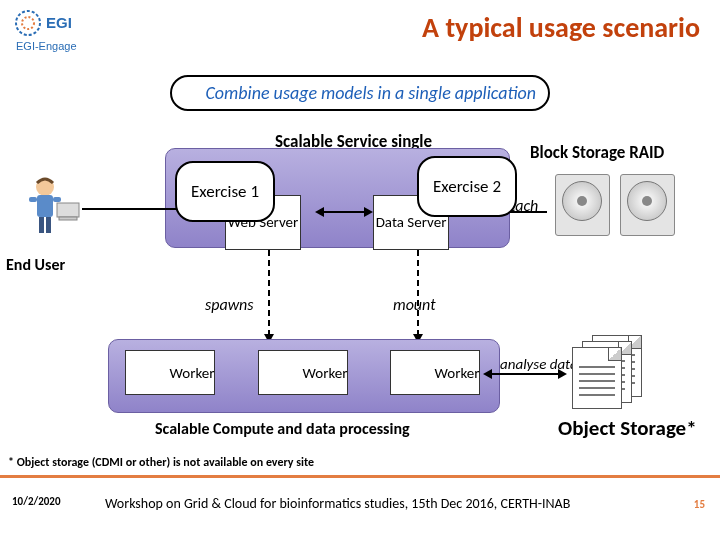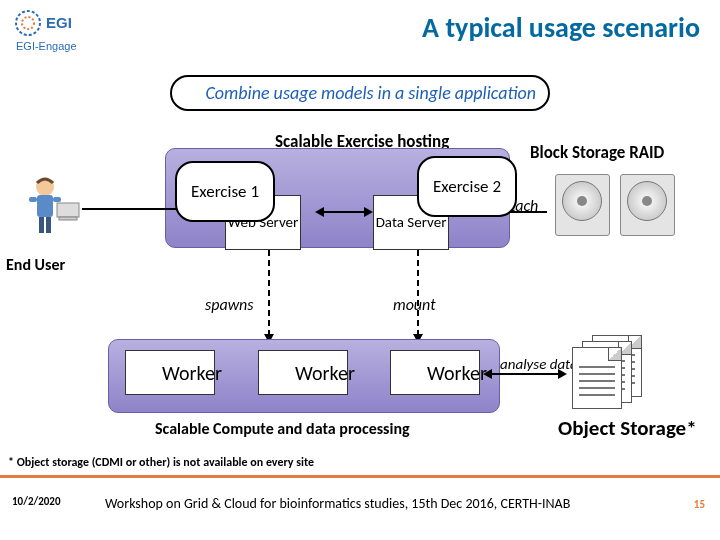--- a/index.html
+++ b/index.html
@@ -1,39 +1,39 @@
 <!DOCTYPE html>
 <html><head>
 <meta charset="utf-8">
 <style>
   * { margin: 0; padding: 0; box-sizing: border-box; }
   body { font-family: Calibri, Arial, sans-serif; width: 720px; height: 540px; position: relative; background: #fff; overflow: hidden; }
   .logo { position: absolute; top: 8px; left: 10px; width: 90px; height: 50px; }
-  .title { position: absolute; top: 10px; right: 20px; font-size: 28px; font-weight: bold; color: #0369a1; }
+  .title { position: absolute; top: 10px; right: 20px; font-size: 28px; font-weight: bold; color: #c2410c; }
   .subtitle-box { position: absolute; top: 75px; left: 170px; width: 380px; padding: 5px 12px; border: 2px solid #000; border-radius: 22px; color: #1d5fb8; font-style: italic; font-size: 18px; text-align: right; background: #fff; }
   .ssh-label { position: absolute; top: 131px; left: 275px; font-size: 17px; font-weight: bold; }
   .bsr-label { position: absolute; top: 142px; left: 530px; font-size: 17px; font-weight: bold; width: 170px; }
   .ex-label { position: absolute; border: 2px solid #000; border-radius: 18px; background: #fff; padding: 18px 14px; font-size: 17px; z-index: 5; }
   .ex1 { top: 161px; left: 175px; }
   .ex2 { top: 156px; left: 417px; }
   .host-box { position: absolute; top: 148px; left: 165px; width: 345px; height: 100px; background: linear-gradient(#b8b0e0, #8f83c9); border: 1px solid #6b5fa2; border-radius: 10px; }
   .server-box { position: absolute; width: 76px; height: 55px; background: #fff; border: 1px solid #333; top: 10px; }
   .server-box::before { content: ""; position: absolute; top: -8px; left: 6px; width: 90px; height: 55px; background: #fff; border: 1px solid #333; z-index: -1; }
   .server-box .inner { position: relative; width: 100%; height: 100%; display: flex; align-items: center; justify-content: center; text-align: center; font-size: 15px; line-height: 1.1; }
   .web-srv { top: 185px; left: 225px; position: absolute; }
   .data-srv { top: 185px; left: 373px; position: absolute; }
   .user-icon { position: absolute; top: 175px; left: 15px; width: 65px; height: 70px; }
   .end-user { position: absolute; top: 255px; left: 6px; font-size: 16px; font-weight: bold; }
   .spawns { position: absolute; top: 295px; left: 205px; font-size: 16px; font-style: italic; }
   .mount { position: absolute; top: 295px; left: 393px; font-size: 16px; font-style: italic; }
   .attach { position: absolute; top: 196px; left: 497px; font-size: 16px; font-style: italic; }
   .compute-box { position: absolute; top: 339px; left: 108px; width: 392px; height: 74px; background: linear-gradient(#b8b0e0, #8f83c9); border: 1px solid #6b5fa2; border-radius: 10px; }
   .worker-box { position: absolute; top: 350px; width: 90px; height: 45px; background: #fff; border: 1px solid #333; }
   .worker-box::before { content: ""; position: absolute; top: -7px; left: 6px; width: 90px; height: 45px; background: #fff; border: 1px solid #333; z-index: -1; }
-  .worker-box .inner { position: relative; width: 100%; height: 100%; display: flex; align-items: center; justify-content: center; font-size: 20px; padding-left: 44px; }
+  .worker-box .inner { position: relative; width: 100%; height: 100%; display: flex; align-items: center; justify-content: center; font-size: 15px; padding-left: 44px; }
   .w1 { left: 125px; }
   .w2 { left: 258px; }
   .w3 { left: 390px; }
   .compute-label { position: absolute; top: 419px; left: 155px; font-size: 16px; font-weight: bold; }
   .analyse { position: absolute; top: 356px; left: 500px; font-size: 15px; font-style: italic; text-align: center; line-height: 1.1; }
   .objstore { position: absolute; top: 415px; left: 558px; font-size: 21px; font-weight: bold; }
   .footnote { position: absolute; top: 455px; left: 8px; font-size: 12px; font-weight: bold; }
   .divider { position: absolute; top: 475px; left: 0; width: 100%; height: 3px; background: #e37d41; }
   .date { position: absolute; top: 495px; left: 12px; font-size: 11px; font-weight: bold; }
   .workshop { position: absolute; top: 495px; left: 105px; font-size: 14px; }
@@ -64,21 +64,21 @@
     <circle cx="18" cy="15" r="12" fill="none" stroke="#2a6db5" stroke-width="2" stroke-dasharray="3,2"></circle>
     <circle cx="18" cy="15" r="6" fill="none" stroke="#e37d41" stroke-width="2" stroke-dasharray="2,2"></circle>
     <text x="36" y="20" font-family="Arial" font-size="15" font-weight="bold" fill="#2a6db5">EGI</text>
     <text x="6" y="42" font-family="Arial" font-size="11" fill="#2a6db5">EGI-Engage</text>
   </svg>
 </div>
 
 <div class="title">A typical usage scenario</div>
 <div class="subtitle-box">Combine usage models in a single application</div>
 
-<div class="ssh-label">Scalable Exercise hosting</div>
+<div class="ssh-label">Scalable Service single</div>
 <div class="bsr-label">Block Storage RAID</div>
 
 <div class="host-box"></div>
 
 <div class="ex-label ex1">Exercise 1</div>
 <div class="ex-label ex2">Exercise 2</div>
 
 <div class="web-srv">
   <div class="server-box">
       <div class="inner">Web Server</div>

